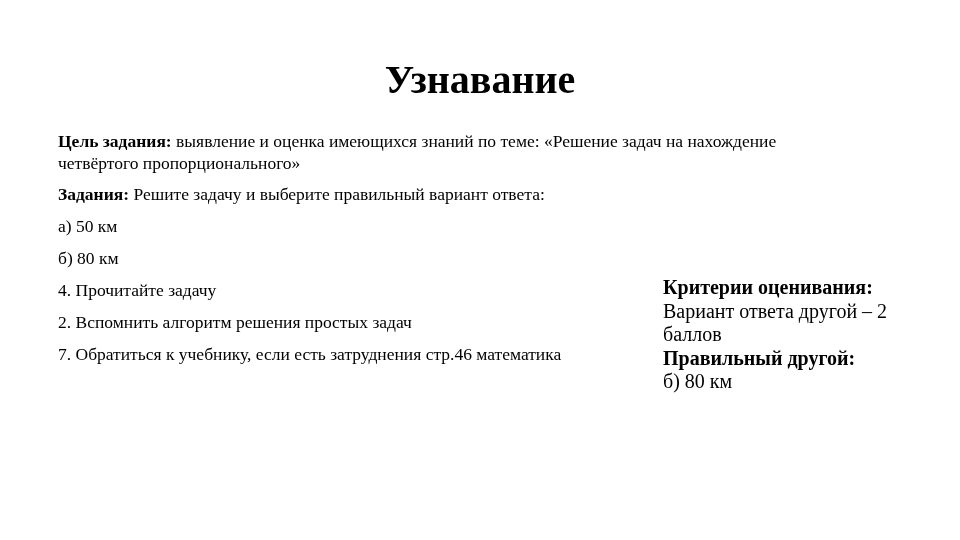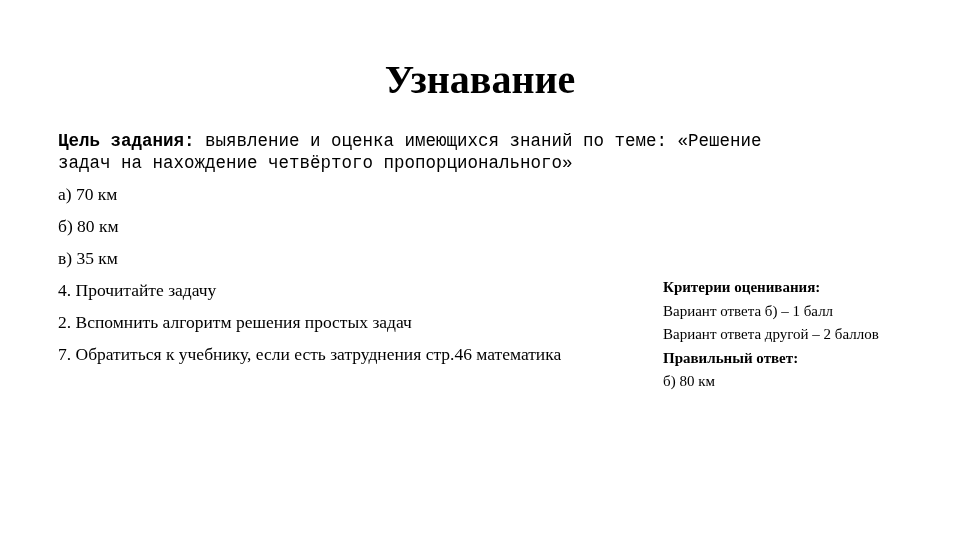--- a/index.html
+++ b/index.html
@@ -37,49 +37,48 @@
     position: absolute;
     left: 58px;
     top: 130px;
     width: 740px;
     font-size: 17.5px;
     line-height: 22px;
   }
   .main p {
     margin: 0;
   }
-  .p-goal { margin-bottom: 9px !important; font-family: Liberation Mono, monospace; }
+  .p-goal { margin-bottom: 9px !important; }
   .p-line { margin-bottom: 10px !important; }
   .b { font-weight: bold; }
   .criteria {
     position: absolute;
     left: 663px;
     top: 276px;
     width: 240px;
-    font-size: 15px;
+    font-size: 20px;
     line-height: 23.5px;
   }
   .criteria p { margin: 0; }
 </style>
 </head>
 <body>
 
 <div class="slide">
   <h1 class="title">Узнавание</h1>
 
   <div class="main">
     <p class="p-goal"><span class="b">Цель задания:</span><span> выявление и оценка имеющихся знаний по теме: «Решение задач на нахождение четвёртого пропорционального»</span></p>
-    <p class="p-line">а) 70 км</p>
+    <p class="p-line"><span class="b">Задания:</span><span> Решите задачу и выберите правильный вариант ответа:</span></p>
+    <p class="p-line">а) 50 км</p>
     <p class="p-line">б) 80 км</p>
-    <p class="p-line">в) 35 км</p>
     <p class="p-line">4. Прочитайте задачу</p>
     <p class="p-line">2. Вспомнить алгоритм решения простых задач</p>
     <p class="p-line">7. Обратиться к учебнику, если есть затруднения стр.46 математика</p>
   </div>
 
   <div class="criteria">
     <p class="b">Критерии оценивания:</p>
-    <p>Вариант ответа б) – 1 балл</p>
     <p>Вариант ответа другой – 2 баллов</p>
-    <p class="b">Правильный ответ:</p>
+    <p class="b">Правильный другой:</p>
     <p>б) 80 км</p>
   </div>
 </div>
 
 </body></html>

